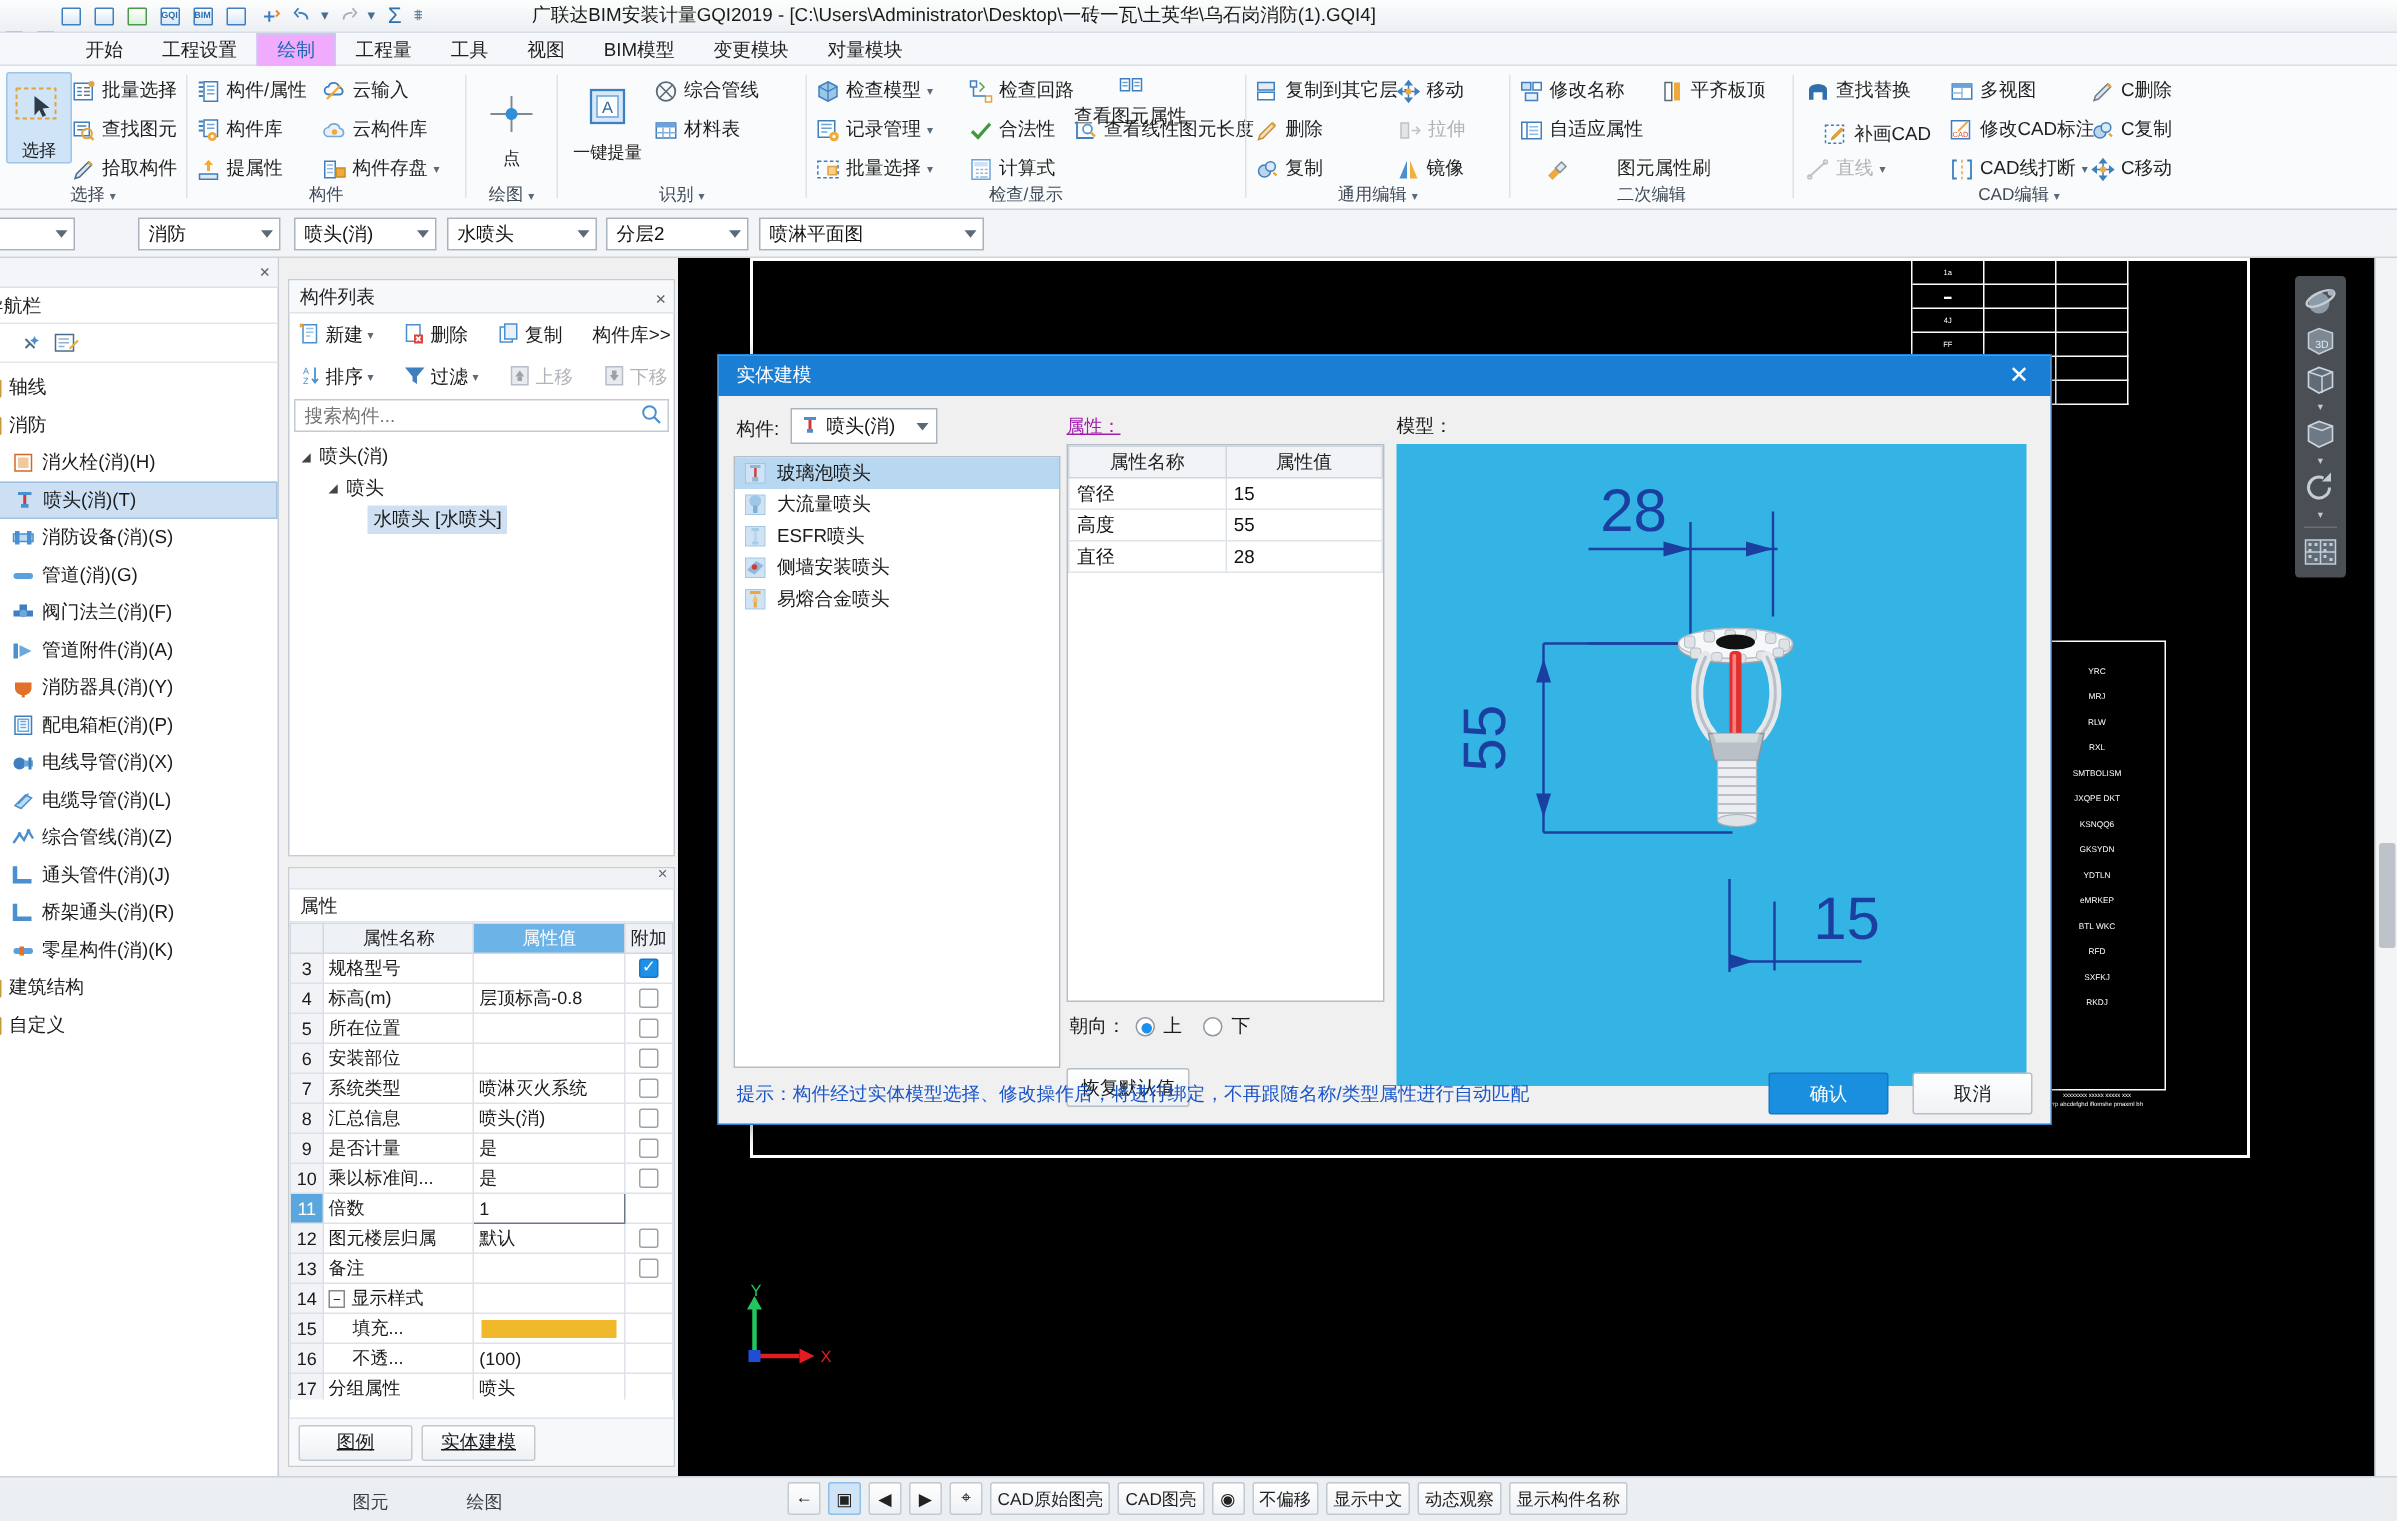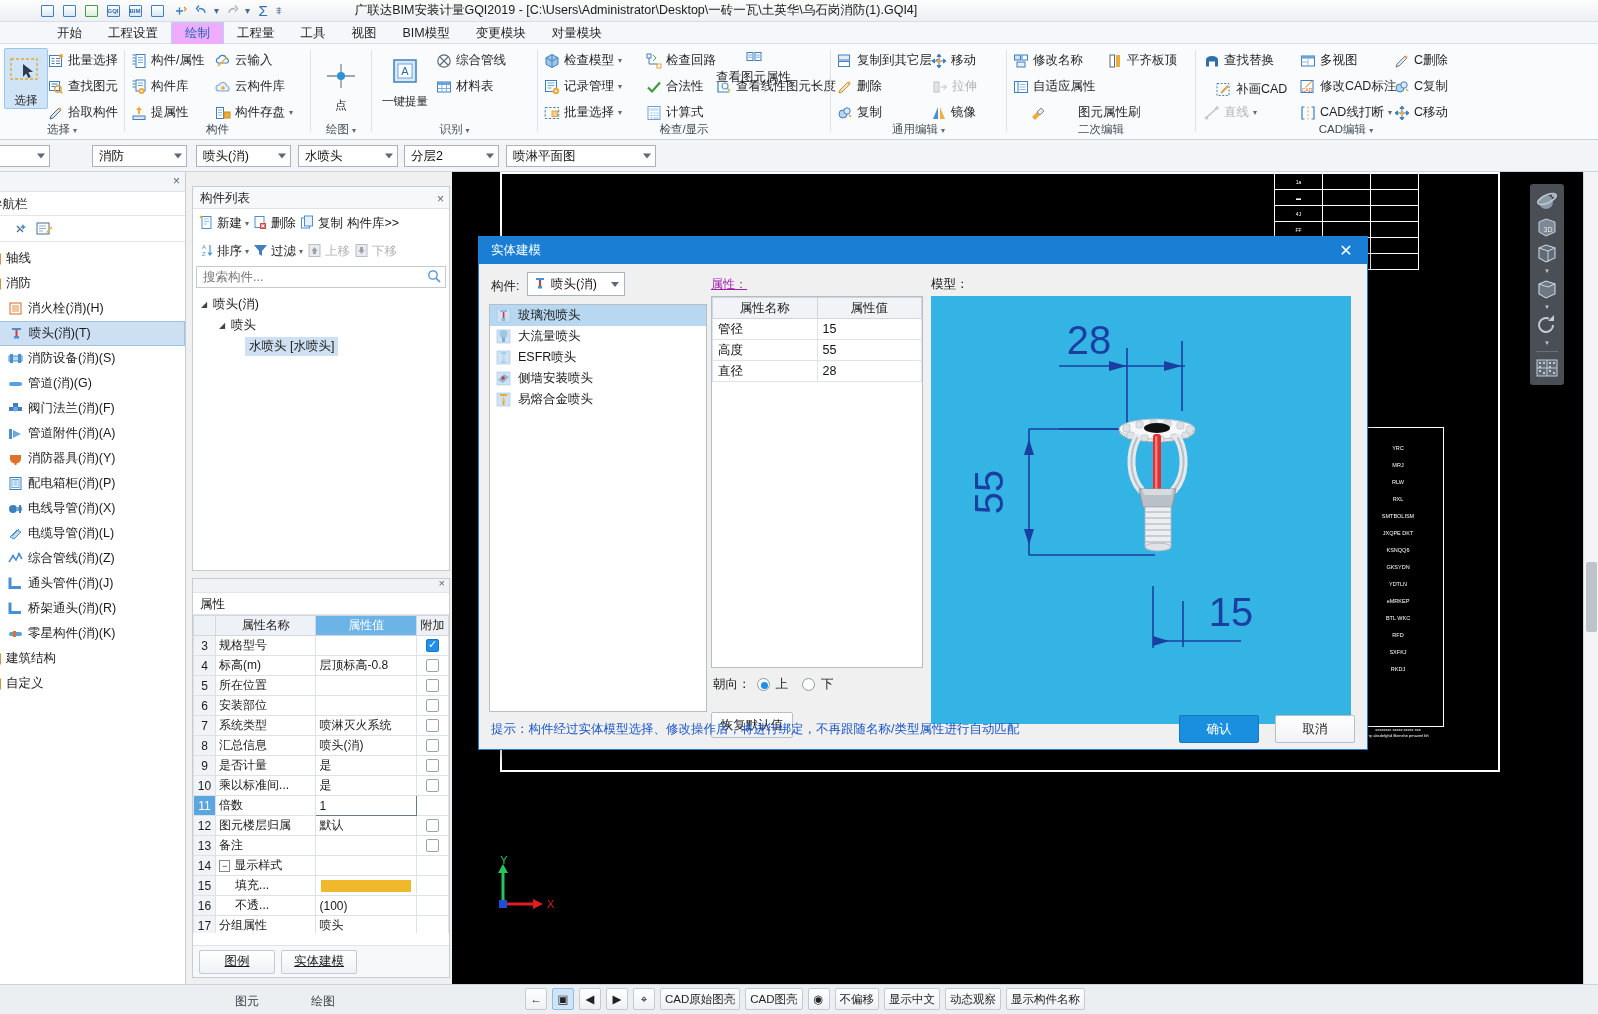--- a/index.html
+++ b/index.html
@@ -144,21 +144,21 @@
   .listpanel {
     position: absolute; left: 192px; top: 186px; width: 258px; height: 385px;
     background: #fff; border: 1px solid #c6ccd4;
   }
   .lp-title {
     height: 22px; line-height: 22px; padding-left: 7px; font-size: 12.5px; color: #222;
     background: #f6f8fa; border-bottom: 1px solid #dfe4ea; position: relative;
   }
   .lp-title .close { position: absolute; right: 5px; top: 1px; font-size: 12px; color: #5a6672; }
   .lp-toolrow {
-    height: 28px; display: flex; gap: 4px; padding-left: 6px;
+    height: 28px; display: flex; gap: 20px; padding-left: 6px;
     font-size: 12.5px; color: #1a1a1a;
   }
   .tool { display: flex; align-items: center; gap: 3px; cursor: default; }
   .tool.dis { color: #b0b4b8; }
   .caret { font-size: 8px; color: #5a6a79; }
   .searchrow {
     height: 22px; margin: 1px 3px 0 3px; border: 1px solid #c3cad2; background: #fff;
     display: flex; align-items: center; padding: 0 4px; position: relative;
   }
   .searchrow input {

